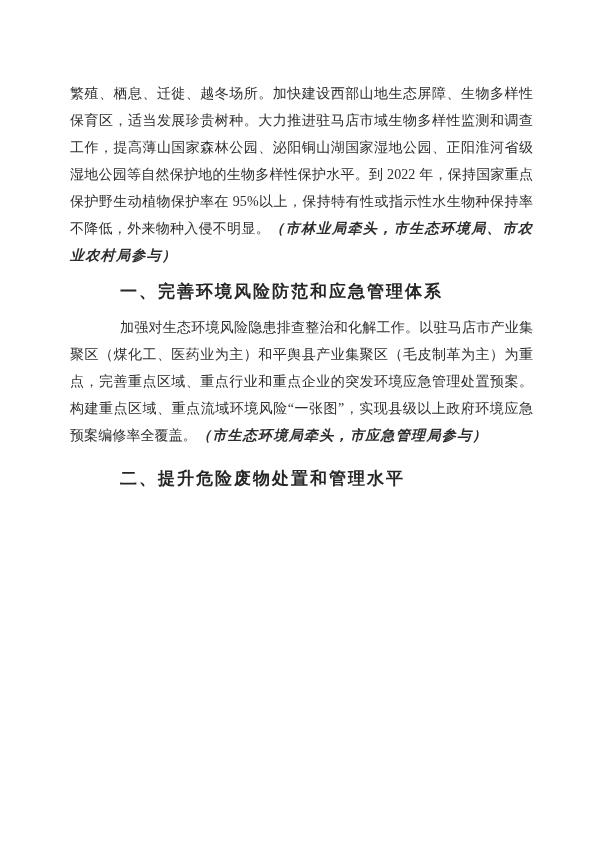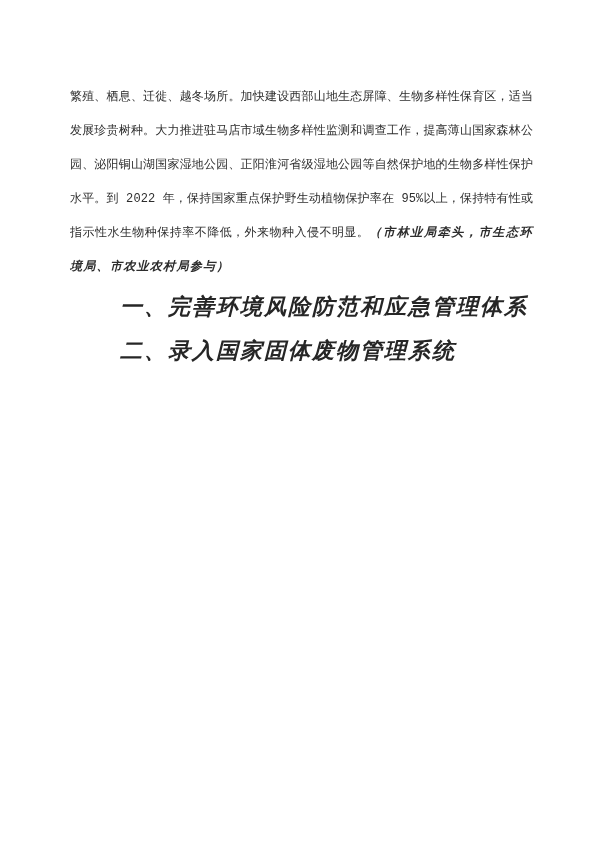--- a/index.html
+++ b/index.html
@@ -17,25 +17,24 @@
     color: #2d2d2d;
   }
   .content {
     position: absolute;
     top: 80px;
     left: 70px;
     width: 463px;
   }
   p.body-para {
     margin: 8px 0 0 0;
-    font-size: 12px;
-    line-height: 34px;
+    font-size: 14px;
+    line-height: 27px;
     text-align: justify;
     letter-spacing: 0.1px;
-    font-family: Liberation Mono, monospace;
   }
   p.body-para.continuation {
     margin-top: 0;
     text-indent: 0;
   }
   p.body-para.indented {
     text-indent: 50px;
   }
   
   .kaiti-inline {
@@ -50,22 +49,21 @@
     font-weight: 700;
     font-size: 17.5px;
     line-height: 29.4px;
     letter-spacing: 1px;
     color: #262626;
   }
   h3.sub-heading {
     margin: 8px 0 0 0;
     padding-left: 50px;
     font-weight: 700;
-    font-style: italic;
-    font-size: 22px;
+    font-size: 17px;
     line-height: 29.4px;
     letter-spacing: 2px;
     color: #262626;
   }
   h3.sub-heading.second {
     margin-top: 15px;
   }
   .page-number {
     position: absolute;
     top: 784px;
@@ -81,19 +79,20 @@
 <body>
 
 <div class="sheet">
   <div class="content">
 
     <p class="body-para continuation"><span>繁殖、栖息、迁徙、越冬场所。加快建设西部山地生态屏障、生物多样性保育区，适当发展珍贵树种。大力推进驻马店市域生物多样性监测和调查工作，提高薄山国家森林公园、泌阳铜山湖国家湿地公园、正阳淮河省级湿地公园等自然保护地的生物多样性保护水平。到 2022 年，保持国家重点保护野生动植物保护率在 95%以上，保持特有性或指示性水生物种保持率不降低，外来物种入侵不明显。</span><span class="kaiti-inline">（市林业局牵头，市生态环境局、市农业农村局参与）</span></p>
 
 
     <h3 class="sub-heading">一、完善环境风险防范和应急管理体系</h3>
 
+    <p class="body-para indented"><span>加强对生态环境风险隐患排查整治和化解工作。以驻马店市产业集聚区（煤化工、医药业为主）和平舆县产业集聚区（毛皮制革为主）为重点，完善重点区域、重点行业和重点企业的突发环境应急管理处置预案。构建重点区域、重点流域环境风险“一张图”，实现县级以上政府环境应急预案编修率全覆盖。</span><span class="kaiti-inline">（市生态环境局牵头，市应急管理局参与）</span></p>
 
-    <h3 class="sub-heading second">二、录入国家固体废物管理系统</h3>
+    <h3 class="sub-heading second">二、提升危险废物处置和管理水平</h3>
 
 
   </div>
 
 </div>
 
 </body></html>

